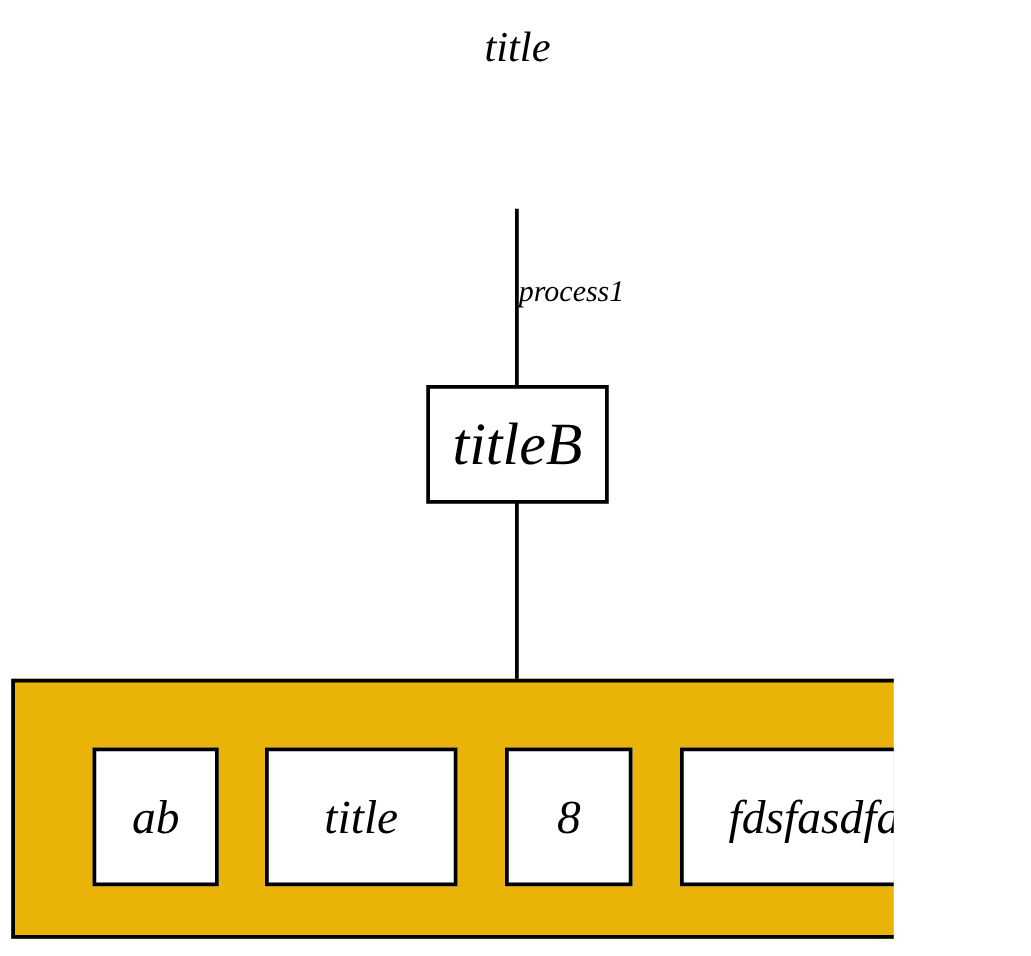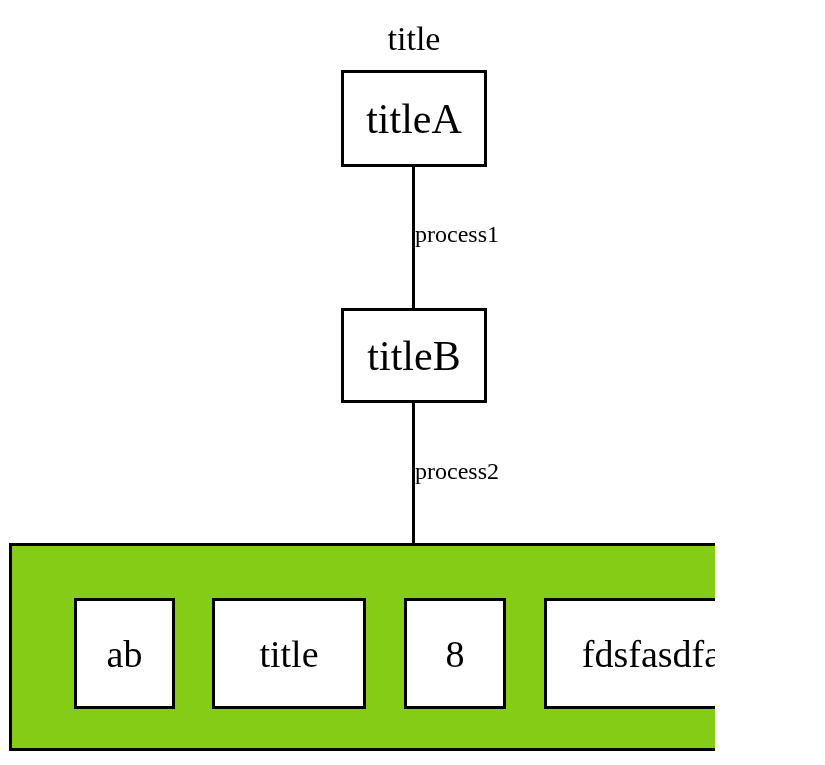--- a/index.html
+++ b/index.html
@@ -10,20 +10,21 @@
   body {
     font-family: "Liberation Serif", "DejaVu Serif", serif;
     color: #000000;
   }
   #canvas {
     position: relative;
     width: 715px;
     height: 765px;
     background: #ffffff;
     overflow: hidden;
+    font-style: italic;
   }
 
   
   .node-box {
     position: absolute;
     box-sizing: border-box;
     border: 3px solid #000000;
     background: #ffffff;
     display: flex;
     align-items: center;
@@ -44,21 +45,21 @@
     height: 97px;
   }
   #node-title-a .node-label { font-size: 42px; }
 
   #node-title-b {
     left: 341px;
     top: 308px;
     width: 146px;
     height: 95px;
   }
-  #node-title-b .node-label { font-size: 42px; }
+  #node-title-b .node-label { font-size: 48px; }
 
   
   #diagram-title {
     position: absolute;
     left: 341px;
     top: 20px;
     width: 146px;
     text-align: center;
     font-size: 34px;
     line-height: 1.1;
@@ -88,21 +89,21 @@
 
   
   #group-container {
     position: absolute;
     box-sizing: border-box;
     left: 9px;
     top: 543px;
     width: 808px;
     height: 208px;
     border: 3px solid #000000;
-    background: #84cc16;
+    background: #eab308;
   }
   .child-box {
     position: absolute;
     box-sizing: border-box;
     border: 3px solid #000000;
     background: #ffffff;
     display: flex;
     align-items: center;
     justify-content: center;
     text-align: center;
@@ -116,35 +117,31 @@
   #child-2 { left: 392px; top: 52px; width: 102px; height: 111px; }
   #child-3 { left: 532px; top: 52px; width: 215px; height: 111px; text-align: right; }
 </style>
 </head>
 <body>
 
 <div id="canvas">
 
   <div id="diagram-title">title</div>
 
-  <div id="node-title-a" class="node-box">
-    <span class="node-label">titleA</span>
-  </div>
 
   <div id="edge-1" class="edge-line"></div>
 
   <div id="edge-label-1" class="edge-label">process1</div>
 
   <div id="node-title-b" class="node-box">
     <span class="node-label">titleB</span>
   </div>
 
   <div id="edge-2" class="edge-line"></div>
 
-  <div id="edge-label-2" class="edge-label">process2</div>
 
   <div id="group-container">
 
     <div id="child-0" class="child-box">
       <span class="node-label">ab</span>
     </div>
 
     <div id="child-1" class="child-box">
       <span class="node-label">title</span>
     </div>

